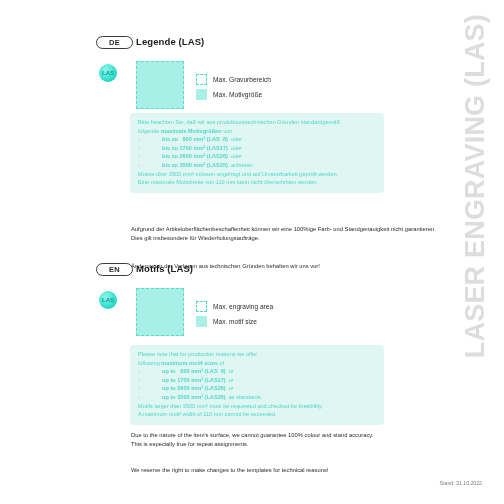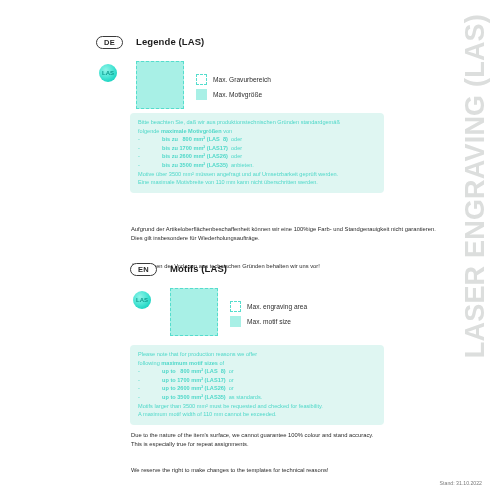--- a/index.html
+++ b/index.html
@@ -44,31 +44,31 @@
     line-height: 1;
   }
 
   
   .section {
     position: absolute;
     left: 0;
     width: 400px;
   }
   #section-de { top: 36px; }
-  #section-en { top: 263px; padding-left: 34px; }
+  #section-en { top: 263px; }
 
   .sec-header {
     position: relative;
     height: 18px;
   }
   .lang-badge {
     position: absolute;
     left: 96px;
     top: 0px;
-    width: 27px;
+    width: 37px;
     height: 13px;
     border: 1px solid #3a3a3a;
     border-radius: 7px;
     font-size: 7.5px;
     font-weight: bold;
     color: #2b2b2b;
     display: flex;
     align-items: center;
     justify-content: center;
     letter-spacing: 0.3px;

